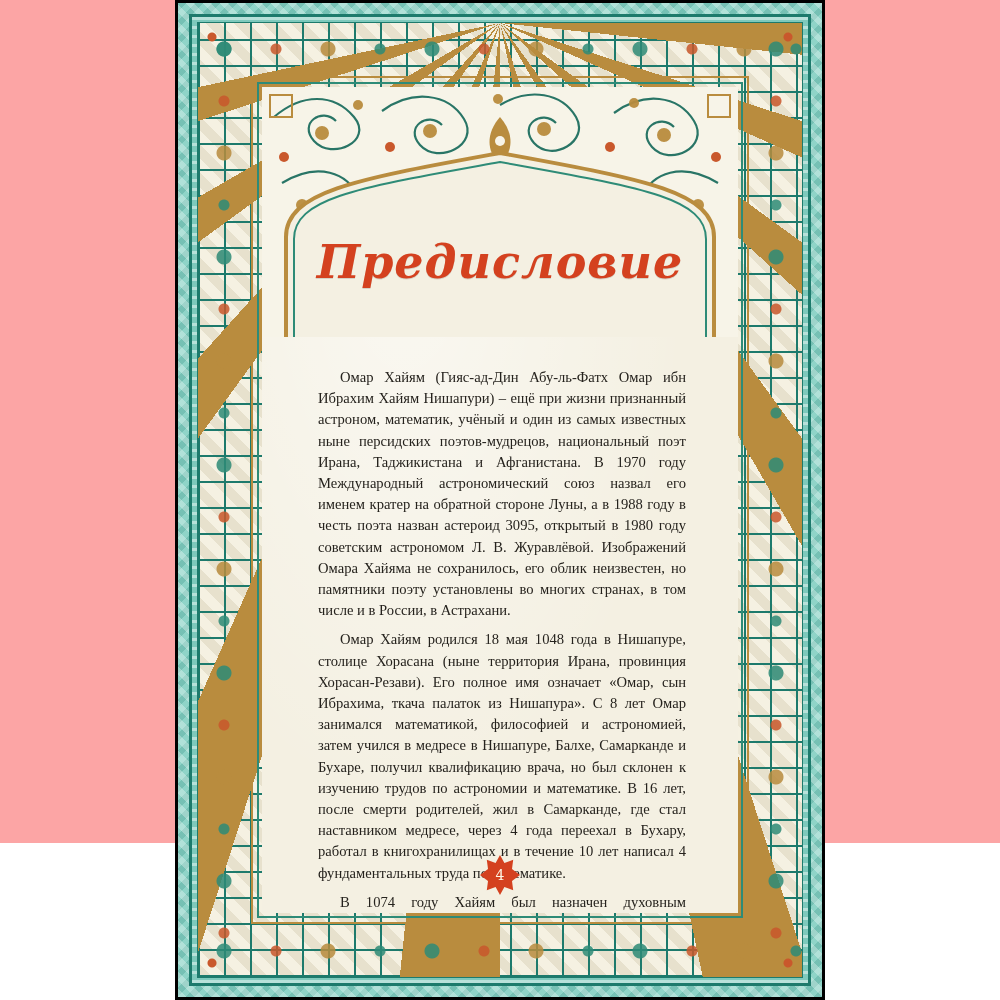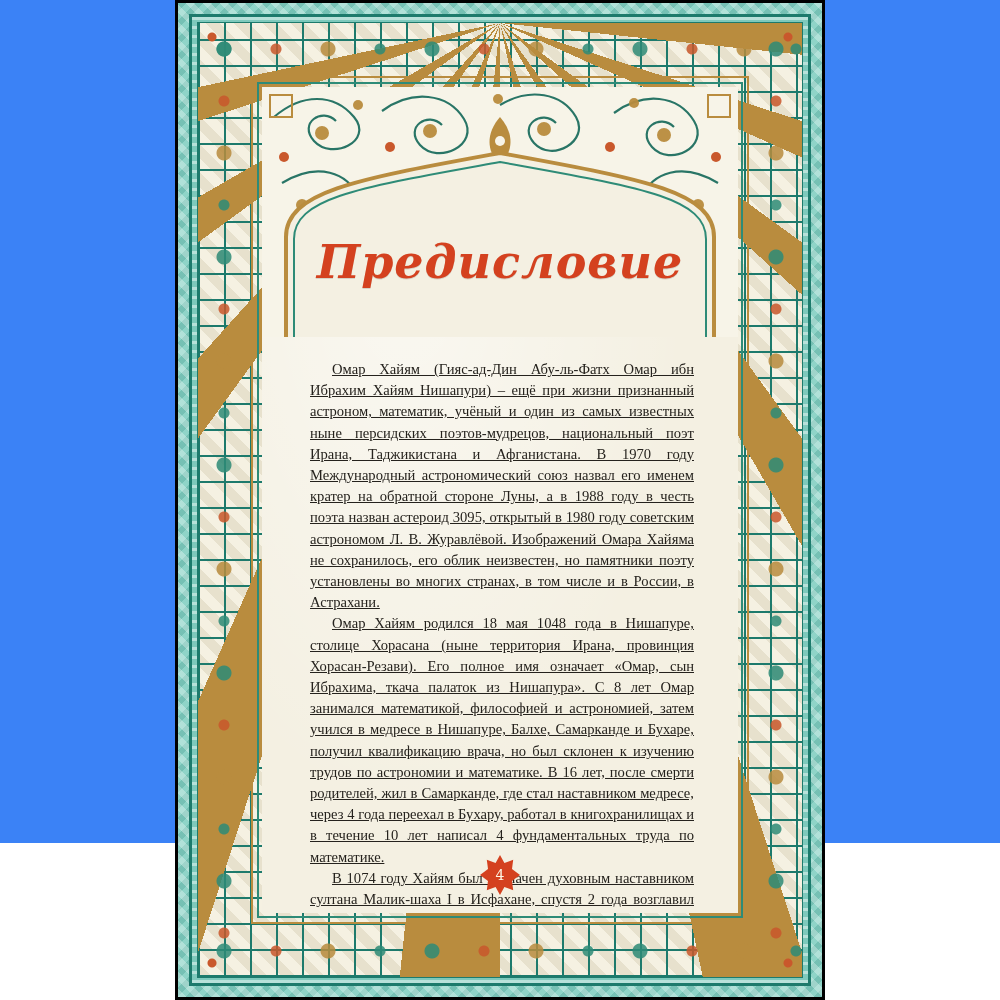--- a/index.html
+++ b/index.html
@@ -12,21 +12,21 @@
     height: 1000px;
     font-family: "Liberation Serif", serif;
     overflow: hidden;
   }
 
   
   #page {
     position: relative;
     width: 1000px;
     height: 843px;
-    background: #3b82f6;
+    background: #fca5a5;
   }
 
   
   #book {
     position: absolute;
     left: 175px;
     top: 0px;
     width: 650px;
     height: 1000px;
     background: #9fdcd0;
@@ -153,23 +153,22 @@
     top: 272px;
     bottom: 56px;
     color: #25221d;
     font-family: "Liberation Serif", serif;
     font-size: 14.6px;
     line-height: 21.2px;
     text-align: justify;
     text-justify: inter-word;
   }
   #body-text p {
-    margin: 0;
+    margin: 8px;
     text-indent: 22px;
-    text-decoration: underline;
   }
 
   
   #folio {
     position: absolute;
     left: 50%;
     bottom: 18px;
     transform: translateX(-50%);
     width: 40px; height: 40px;
   }

